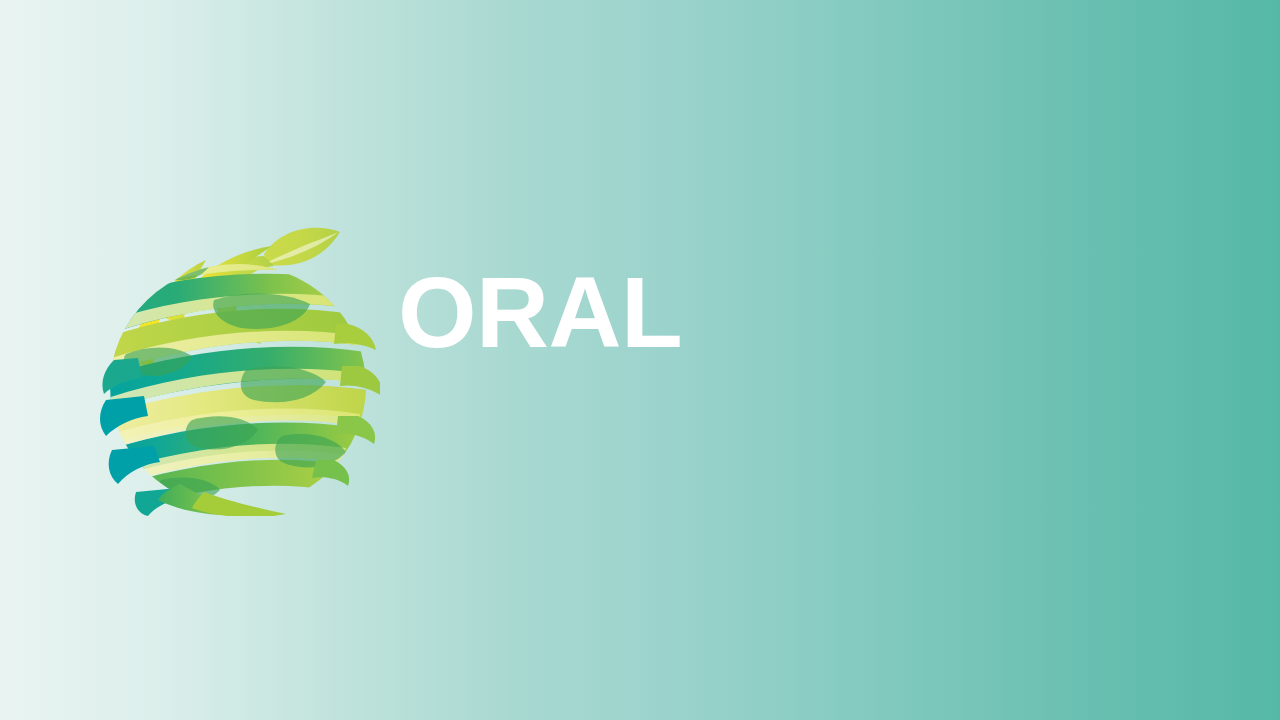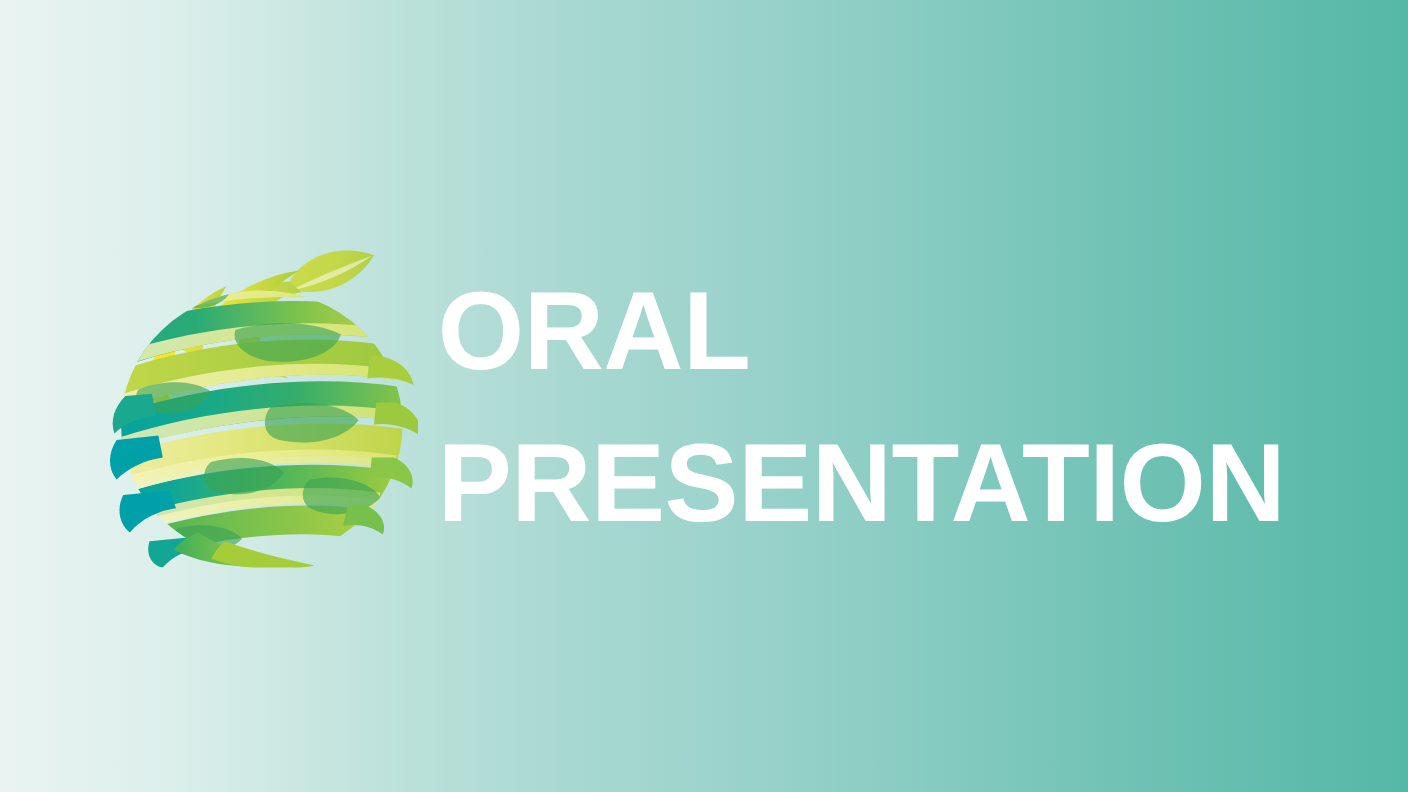--- a/index.html
+++ b/index.html
@@ -40,21 +40,21 @@
     top: 204px;
     width: 284px;
     height: 312px;
   }
   .logo-wrap svg { display: block; width: 100%; height: 100%; }
 
   
   .headline {
     position: absolute;
     left: 398px;
-    top: 232px;
+    top: 243px;
     width: 800px;
   }
 
   .headline-line {
     display: block;
     color: #ffffff;
     font-family: "Liberation Sans", sans-serif;
     font-weight: bold;
     font-size: 101px;
     line-height: 1.38;
@@ -201,16 +201,15 @@
 
       <path d="M62 296 C 86 308, 122 314, 156 310 C 130 302, 104 292, 84 280
                C 74 284, 66 290, 62 296 Z" fill="url(#gI)"></path>
       <path d="M96 304 C 124 314, 160 316, 190 310 C 160 304, 130 296, 108 288
                C 102 294, 98 300, 96 304 Z" fill="#a5cd39"></path>
     </svg>
   </div>
 
   <div class="headline">
     <span class="headline-line">ORAL</span>
-    <span class="headline-line">PRESENTATION</span>
   </div>
 
 </div>
 
 </body></html>

